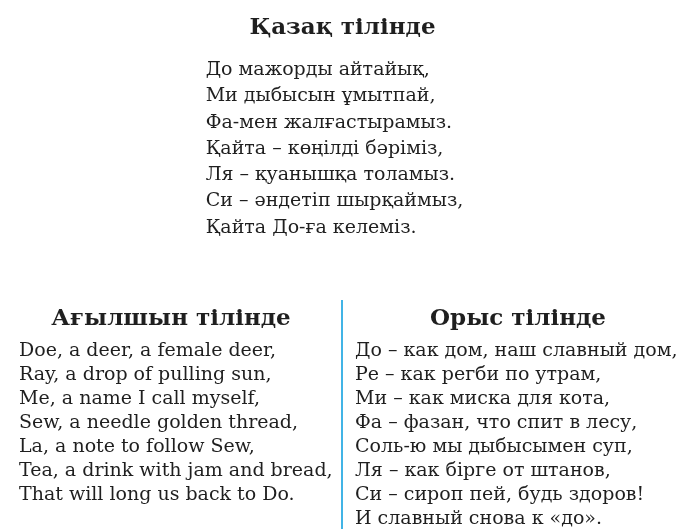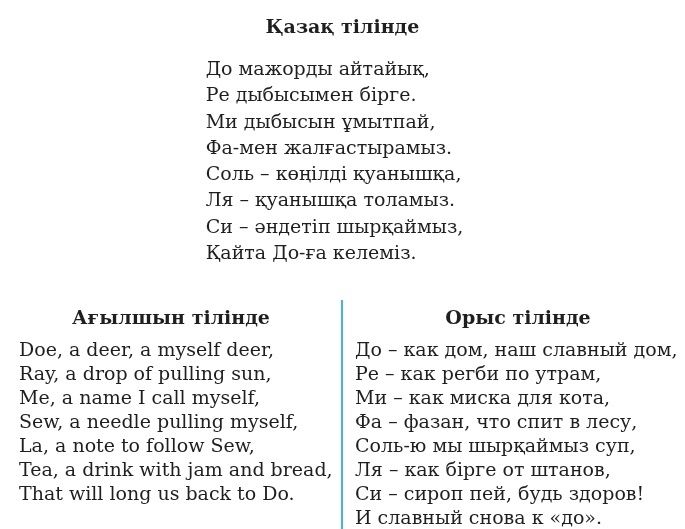--- a/index.html
+++ b/index.html
@@ -14,21 +14,21 @@
     font-family: "DejaVu Serif", "Liberation Serif", serif;
     color: var(--text, #1f1f1f);
   }
   .page {
     position: relative;
     width: 685px;
     height: 529px;
     background: var(--background, #ffffff);
   }
   .verse-title {
-    font-size: 19px;
+    font-size: 23px;
     font-weight: bold;
     line-height: 26px;
     margin: 0;
     text-align: center;
   }
   .verse-line {
     font-size: 19px;
     white-space: nowrap;
   }
   
@@ -85,53 +85,52 @@
 </style>
 </head>
 <body>
 
 <div class="page">
 
   <section class="kazakh-section">
     <h2 class="verse-title">Қазақ тілінде</h2>
     <div class="verse kazakh-verse">
       <div class="verse-line">До мажорды айтайық,</div>
-      <div class="verse-line">Ре дыбысымен бірге.</div>
       <div class="verse-line">Ми дыбысын ұмытпай,</div>
       <div class="verse-line">Фа-мен жалғастырамыз.</div>
-      <div class="verse-line">Соль – көңілді қуанышқа,</div>
+      <div class="verse-line">Қайта – көңілді бәріміз,</div>
       <div class="verse-line">Ля – қуанышқа толамыз.</div>
       <div class="verse-line">Си – әндетіп шырқаймыз,</div>
       <div class="verse-line">Қайта До-ға келеміз.</div>
     </div>
   </section>
 
   <section class="bottom-section">
 
     <div class="col col-left">
       <h2 class="verse-title">Ағылшын тілінде</h2>
       <div class="verse">
-        <div class="verse-line">Doe, a deer, a myself deer,</div>
+        <div class="verse-line">Doe, a deer, a female deer,</div>
         <div class="verse-line">Ray, a drop of pulling sun,</div>
         <div class="verse-line">Me, a name I call myself,</div>
-        <div class="verse-line">Sew, a needle pulling myself,</div>
+        <div class="verse-line">Sew, a needle golden thread,</div>
         <div class="verse-line">La, a note to follow Sew,</div>
         <div class="verse-line">Tea, a drink with jam and bread,</div>
         <div class="verse-line">That will long us back to Do.</div>
       </div>
     </div>
 
     <div class="col col-right">
       <h2 class="verse-title">Орыс тілінде</h2>
       <div class="verse">
         <div class="verse-line">До – как дом, наш славный дом,</div>
         <div class="verse-line">Ре – как регби по утрам,</div>
         <div class="verse-line">Ми – как миска для кота,</div>
         <div class="verse-line">Фа – фазан, что спит в лесу,</div>
-        <div class="verse-line">Соль-ю мы шырқаймыз суп,</div>
+        <div class="verse-line">Соль-ю мы дыбысымен суп,</div>
         <div class="verse-line">Ля – как бірге от штанов,</div>
         <div class="verse-line">Си – сироп пей, будь здоров!</div>
         <div class="verse-line">И славный снова к «до».</div>
       </div>
     </div>
 
   </section>
 
 </div>
 

